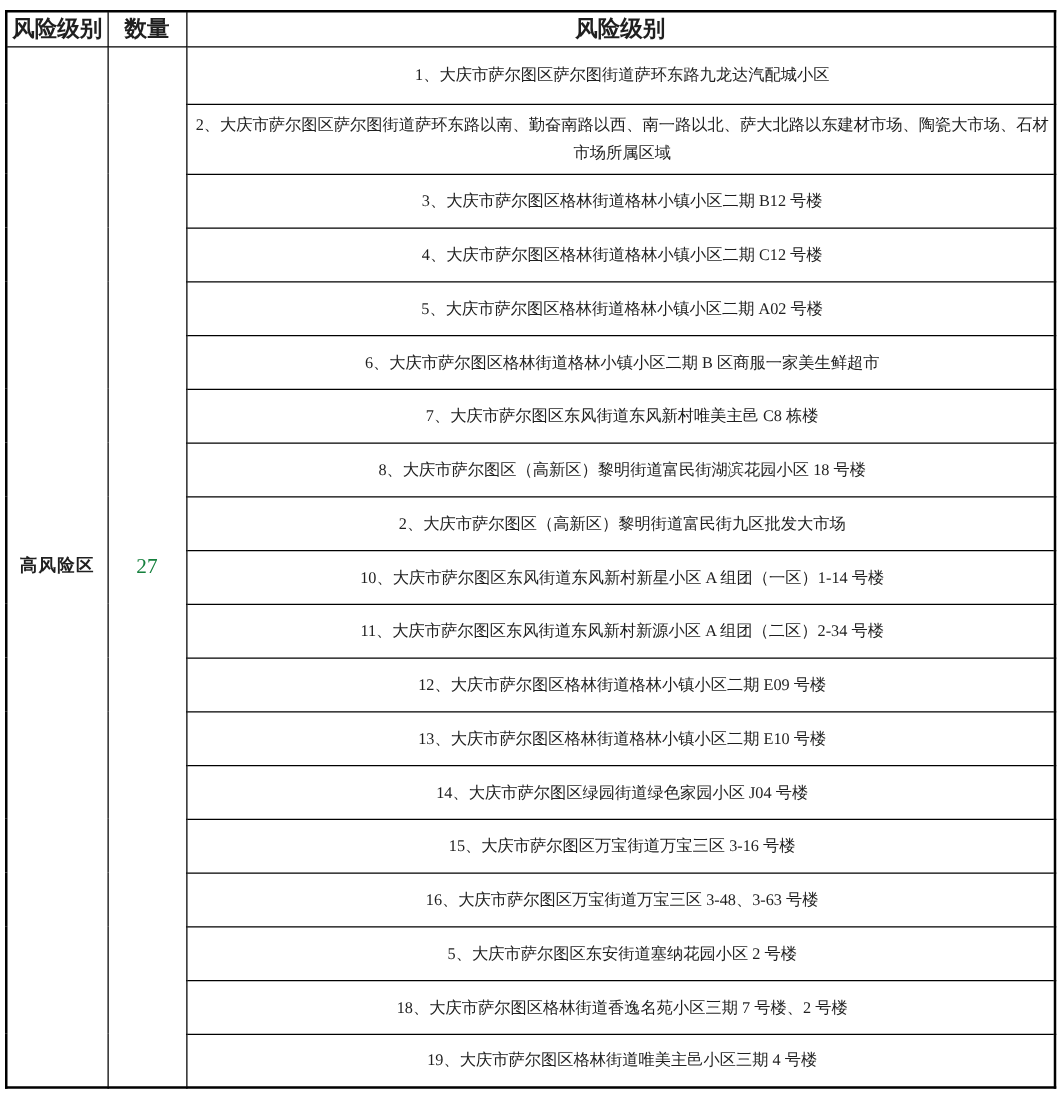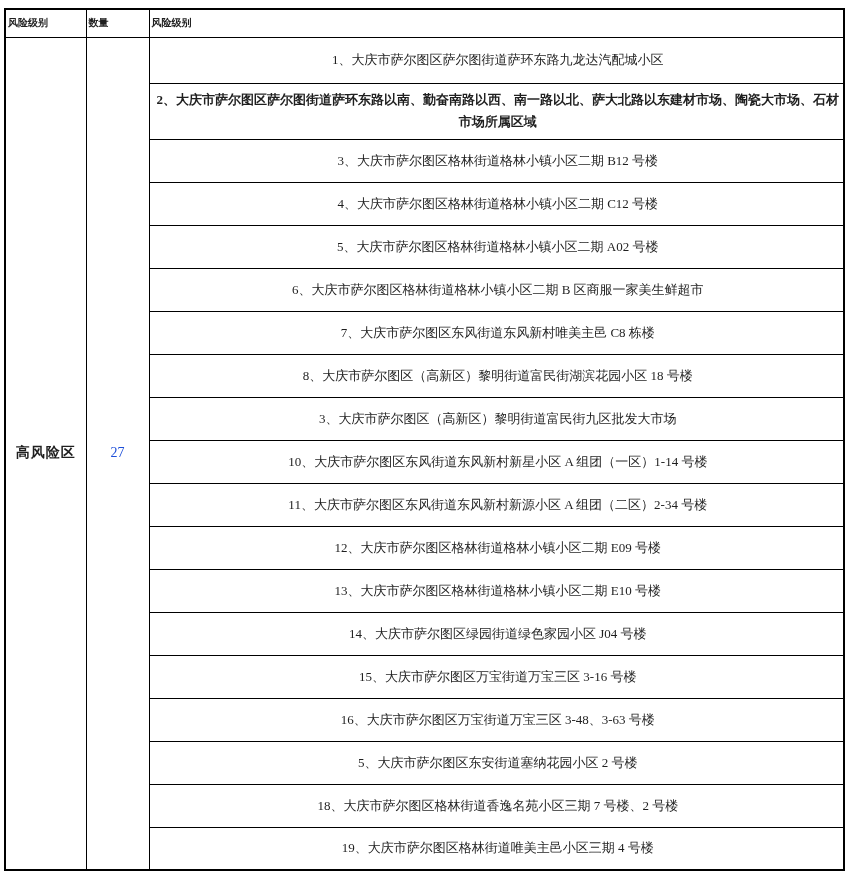--- a/index.html
+++ b/index.html
@@ -23,42 +23,42 @@
     border: 2px solid #000000;
   }
   .risk-table th,
   .risk-table td {
     border: 1px solid #000000;
     color: #1f1f1f;
     overflow: hidden;
   }
   .risk-table thead tr { height: 28px; }
   .risk-table thead th {
-    font-size: 10px;
+    font-size: 18px;
     font-weight: bold;
-    text-align: left;
+    text-align: center;
     vertical-align: middle;
     padding: 1px 2px;
   }
   .risk-table tbody tr { height: 43px; }
   .risk-table tbody tr.row-first { height: 46px; }
-  .risk-table tbody tr.row-tall  { height: 56px; font-weight: bold; }
+  .risk-table tbody tr.row-tall  { height: 56px; }
   td.level-cell {
     font-size: 14px;
     font-weight: bold;
     text-align: center;
     vertical-align: middle;
     letter-spacing: 1px;
     margin-left: 11px;
   }
   td.count-cell {
-    font-size: 14px;
+    font-size: 17px;
     text-align: center;
     vertical-align: middle;
-    color: #1d4ed8;
+    color: #15803d;
   }
   td.area-cell {
     font-size: 13px;
     line-height: 22px;
     text-align: center;
     vertical-align: middle;
     padding: 2px 4px 2px 7px;
     word-break: break-all;
   }
 </style>
@@ -100,21 +100,21 @@
       <tr>
         <td class="area-cell">6、大庆市萨尔图区格林街道格林小镇小区二期 B 区商服一家美生鲜超市</td>
       </tr>
       <tr>
         <td class="area-cell">7、大庆市萨尔图区东风街道东风新村唯美主邑 C8 栋楼</td>
       </tr>
       <tr>
         <td class="area-cell">8、大庆市萨尔图区（高新区）黎明街道富民街湖滨花园小区 18 号楼</td>
       </tr>
       <tr>
-        <td class="area-cell">3、大庆市萨尔图区（高新区）黎明街道富民街九区批发大市场</td>
+        <td class="area-cell">2、大庆市萨尔图区（高新区）黎明街道富民街九区批发大市场</td>
       </tr>
       <tr>
         <td class="area-cell">10、大庆市萨尔图区东风街道东风新村新星小区 A 组团（一区）1-14 号楼</td>
       </tr>
       <tr>
         <td class="area-cell">11、大庆市萨尔图区东风街道东风新村新源小区 A 组团（二区）2-34 号楼</td>
       </tr>
       <tr>
         <td class="area-cell">12、大庆市萨尔图区格林街道格林小镇小区二期 E09 号楼</td>
       </tr>

